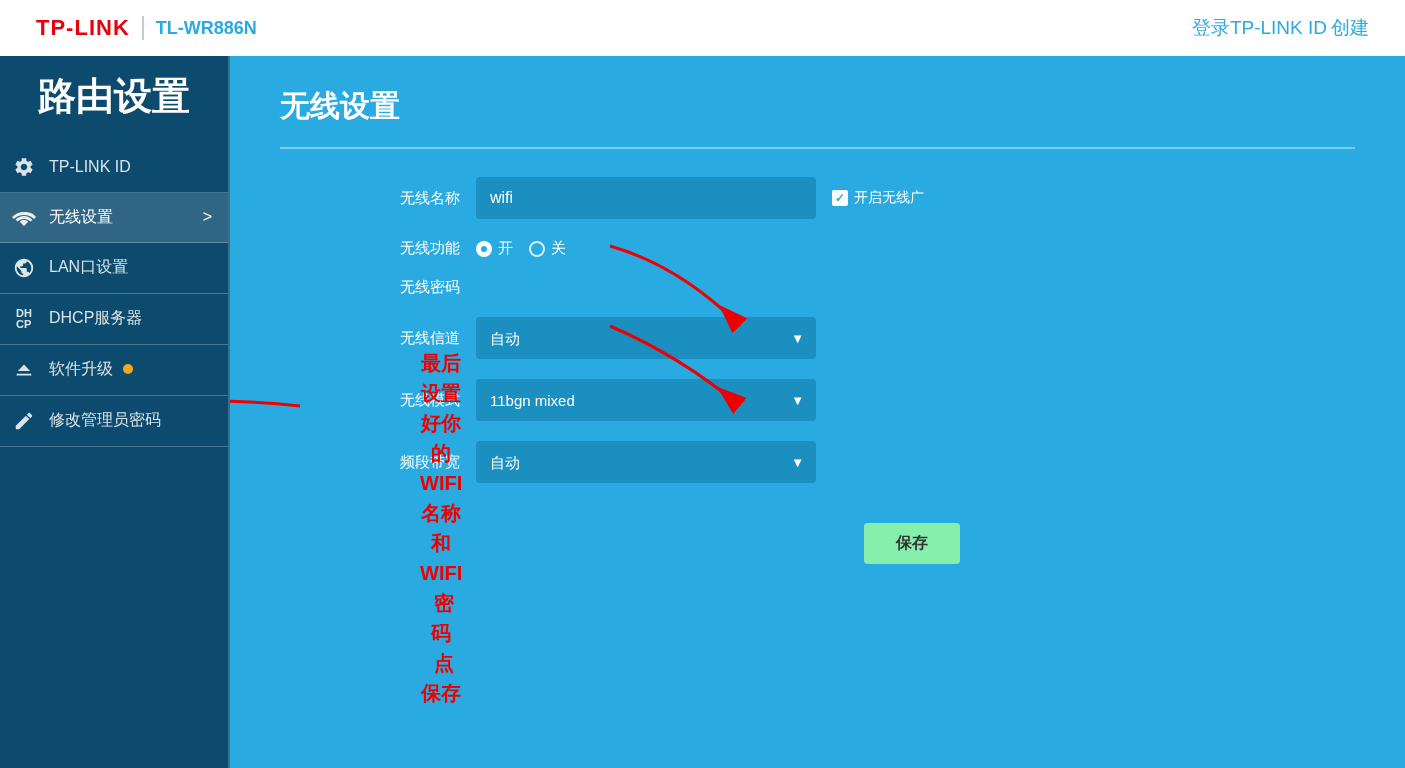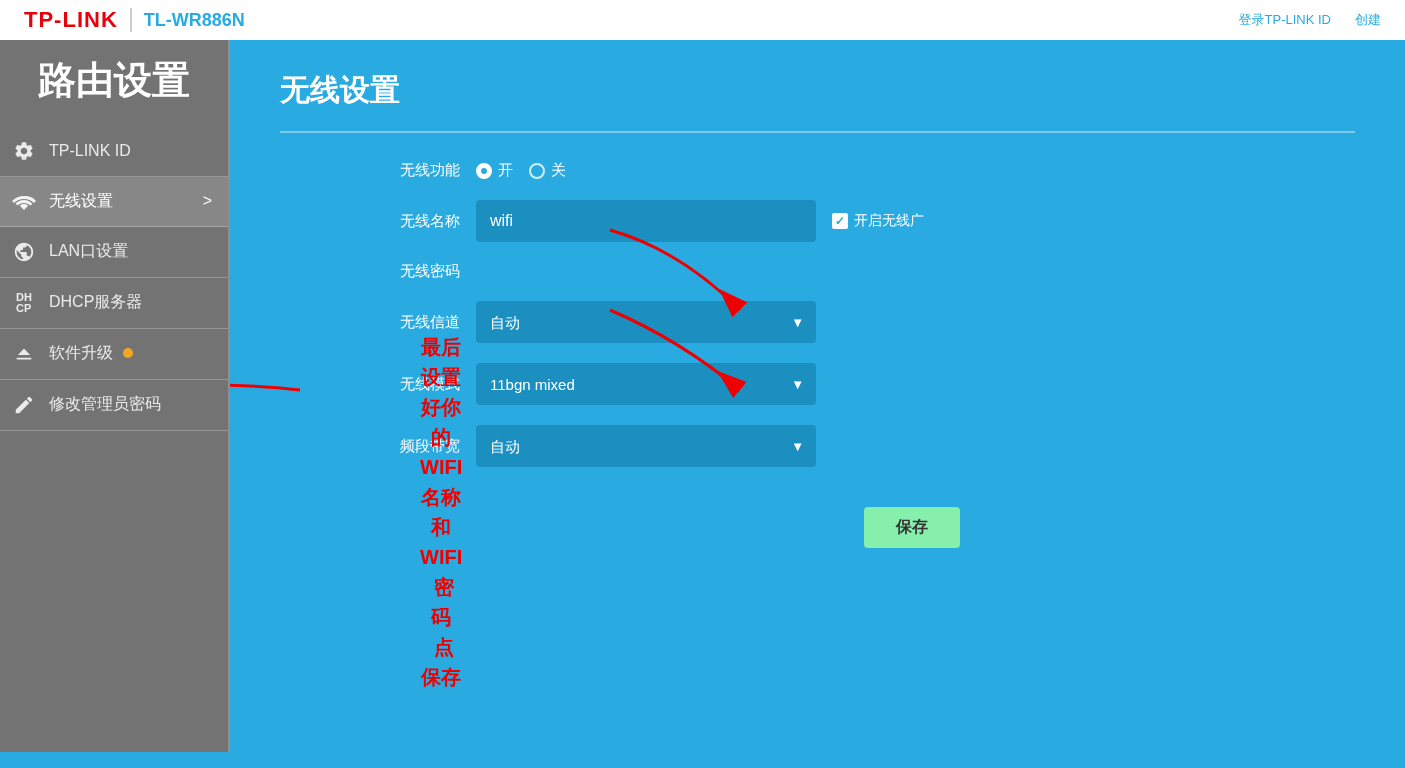--- a/index.html
+++ b/index.html
@@ -7,24 +7,24 @@
       font-family: 'Microsoft YaHei', Arial, sans-serif;
       background: #29abe2;
       width: 1405px;
       min-height: 768px;
       overflow: hidden;
     }
 
     
     .header {
       background: #fff;
-      height: 40px;
-      display: flex;
-      align-items: center;
-      padding: 0 24px;
+      height: 56px;
+      display: flex;
+      align-items: center;
+      padding: 0 36px;
       justify-content: space-between;
     }
     .header-logo {
       display: flex;
       align-items: center;
       gap: 12px;
     }
     .logo-brand {
       font-size: 22px;
       font-weight: bold;
@@ -36,40 +36,40 @@
       height: 24px;
       background: #ccc;
     }
     .logo-model {
       font-size: 18px;
       font-weight: bold;
       color: #29abe2;
     }
     .header-links {
       display: flex;
-      gap: 24px;
-      font-size: 13px;
+      gap: 4px;
+      font-size: 19px;
       color: #29abe2;
     }
     .header-link {
       cursor: pointer;
       color: #29abe2;
       text-decoration: none;
     }
 
     
     .layout {
       display: flex;
       height: calc(768px - 56px);
     }
 
     
     .sidebar {
       width: 230px;
-      background: #737373;
+      background: #0c4a6e;
       padding: 20px 0;
       flex-shrink: 0;
       border-right: 2px solid rgba(255,255,255,0.2);
     }
     .sidebar-title {
       color: #fff;
       font-size: 38px;
       font-weight: bold;
       text-align: center;
       margin-bottom: 24px;
@@ -385,43 +385,43 @@
             <polygon points="10 0, 0 3.5, 10 7" fill="#e00"></polygon>
           </marker>
         </defs>
         <path d="M 30 20 Q 100 50 160 100" stroke="#e00" stroke-width="3" fill="none" marker-end="url(#arr3)"></path>
       </svg>
     </div>
 
     <div style="margin-left: 80px;">
 
       <div class="form-row">
+        <span class="form-label">无线名称</span>
+        <input type="text" class="text-input" value="wifi" style="">
+        <label class="checkbox-item">
+          <div class="checkbox-box checked"></div>
+          <span>开启无线广</span>
+        </label>
+      </div>
+
+      <div class="form-row">
         <span class="form-label">无线功能</span>
         <div class="radio-group">
           <label class="radio-item">
             <div class="radio-circle checked"></div>
             <span>开</span>
           </label>
           <label class="radio-item">
             <div class="radio-circle"></div>
             <span>关</span>
           </label>
         </div>
       </div>
 
       <div class="form-row">
-        <span class="form-label">无线名称</span>
-        <input type="text" class="text-input" value="wifi" style="">
-        <label class="checkbox-item">
-          <div class="checkbox-box checked"></div>
-          <span>开启无线广</span>
-        </label>
-      </div>
-
-      <div class="form-row">
         <span class="form-label">无线密码</span>
       </div>
 
       <div class="form-row">
         <span class="form-label">无线信道</span>
         <div class="select-wrapper">
           <select>
             <option value="auto" selected="">自动</option>
             <option value="1">1</option>
             <option value="2">2</option>

